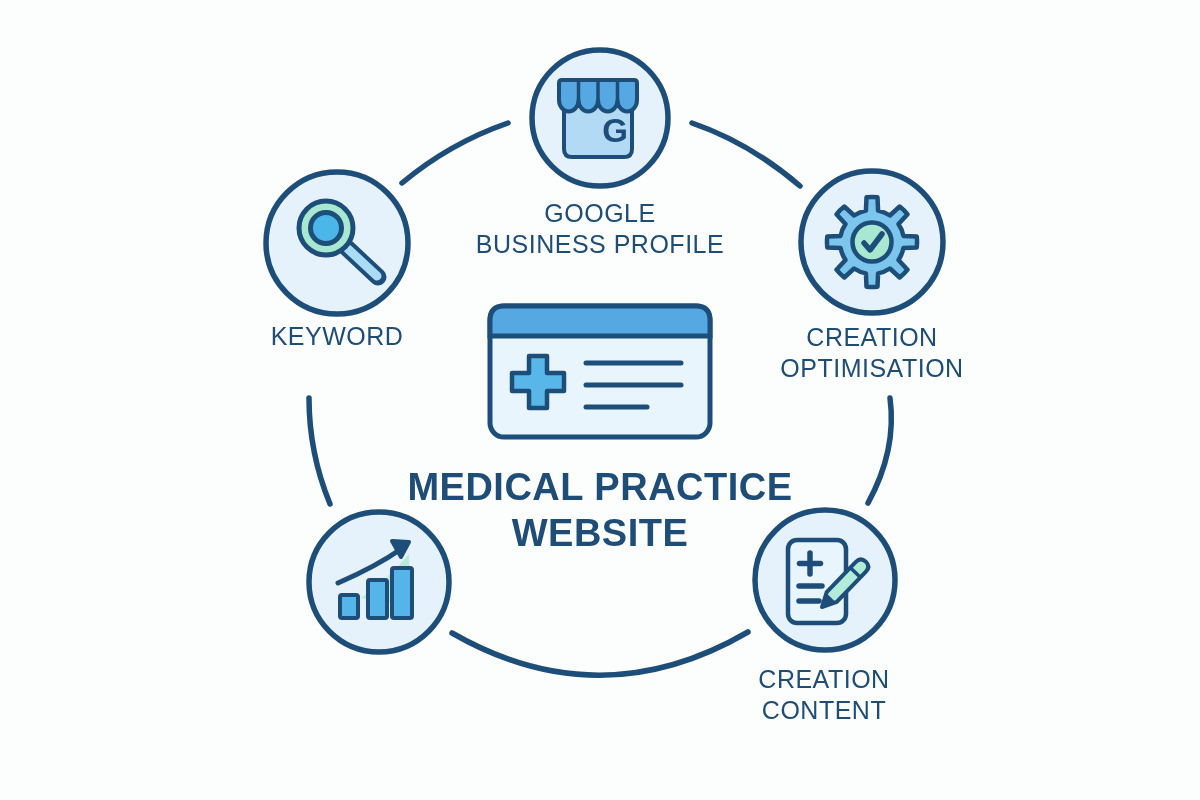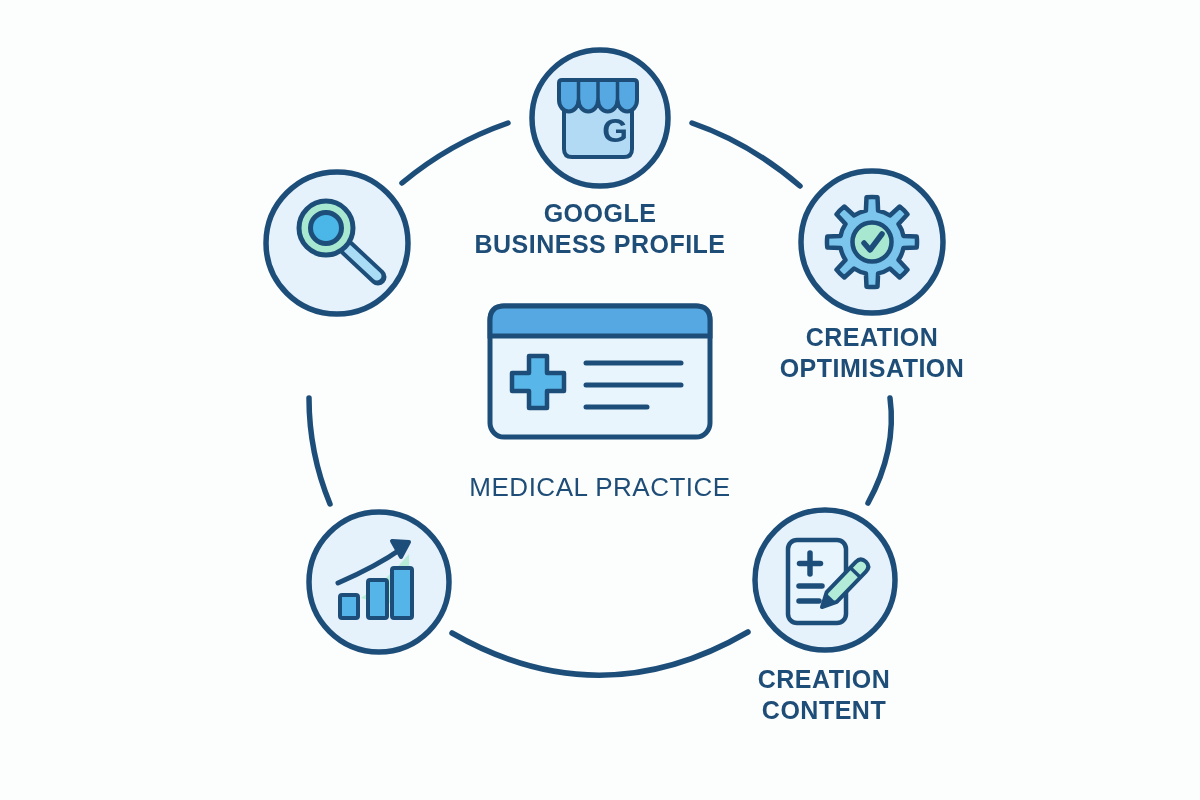--- a/index.html
+++ b/index.html
@@ -4,27 +4,27 @@
 <style>
   html,body{margin:0;padding:0;background:#eef0f2;}
   .stage{
     position:relative;width:1200px;height:800px;overflow:hidden;
     background:#fcfdfd;
     font-family:"Liberation Sans","DejaVu Sans",sans-serif;
   }
   svg{position:absolute;left:0;top:0;}
   .node-label{
     position:absolute;transform:translateX(-50%);
-    text-align:center;color:#1e4d77;font-weight:bold;
+    text-align:center;color:#1e4d77;font-weight:normal;
     font-size:25px;line-height:31px;letter-spacing:.5px;white-space:nowrap;
   }
   .diagram-title{
     position:absolute;transform:translateX(-50%);
-    text-align:center;color:#1e4d77;font-weight:normal;
-    font-size:26px;line-height:46px;letter-spacing:.5px;white-space:nowrap;
+    text-align:center;color:#1e4d77;font-weight:bold;
+    font-size:38px;line-height:46px;letter-spacing:.5px;white-space:nowrap;
   }
 </style>
 </head>
 <body>
 
 <div class="stage">
 
   <svg width="1200" height="800" viewBox="0 0 1200 800">
 
     <g stroke="#1d4e7a" stroke-width="5.5" fill="none" stroke-linecap="round">
@@ -114,30 +114,32 @@
       </g>
     </g>
   </svg>
 
   <div class="node-label" style="left:600px;top:198px">
     <span style="display:block">GOOGLE</span>
     <span style="display:block">BUSINESS PROFILE</span>
   </div>
 
   <div class="node-label" style="left:337px;top:321px">
+    <span style="display:block">KEYWORD</span>
   </div>
 
   <div class="node-label" style="left:872px;top:322px">
     <span style="display:block">CREATION</span>
     <span style="display:block">OPTIMISATION</span>
   </div>
 
 
   <div class="node-label" style="left:824px;top:664px">
     <span style="display:block">CREATION</span>
     <span style="display:block">CONTENT</span>
   </div>
 
   <div class="diagram-title" style="left:600px;top:464px">
     <span style="display:block">MEDICAL PRACTICE</span>
+    <span style="display:block">WEBSITE</span>
   </div>
 
 </div>
 
 </body></html>

